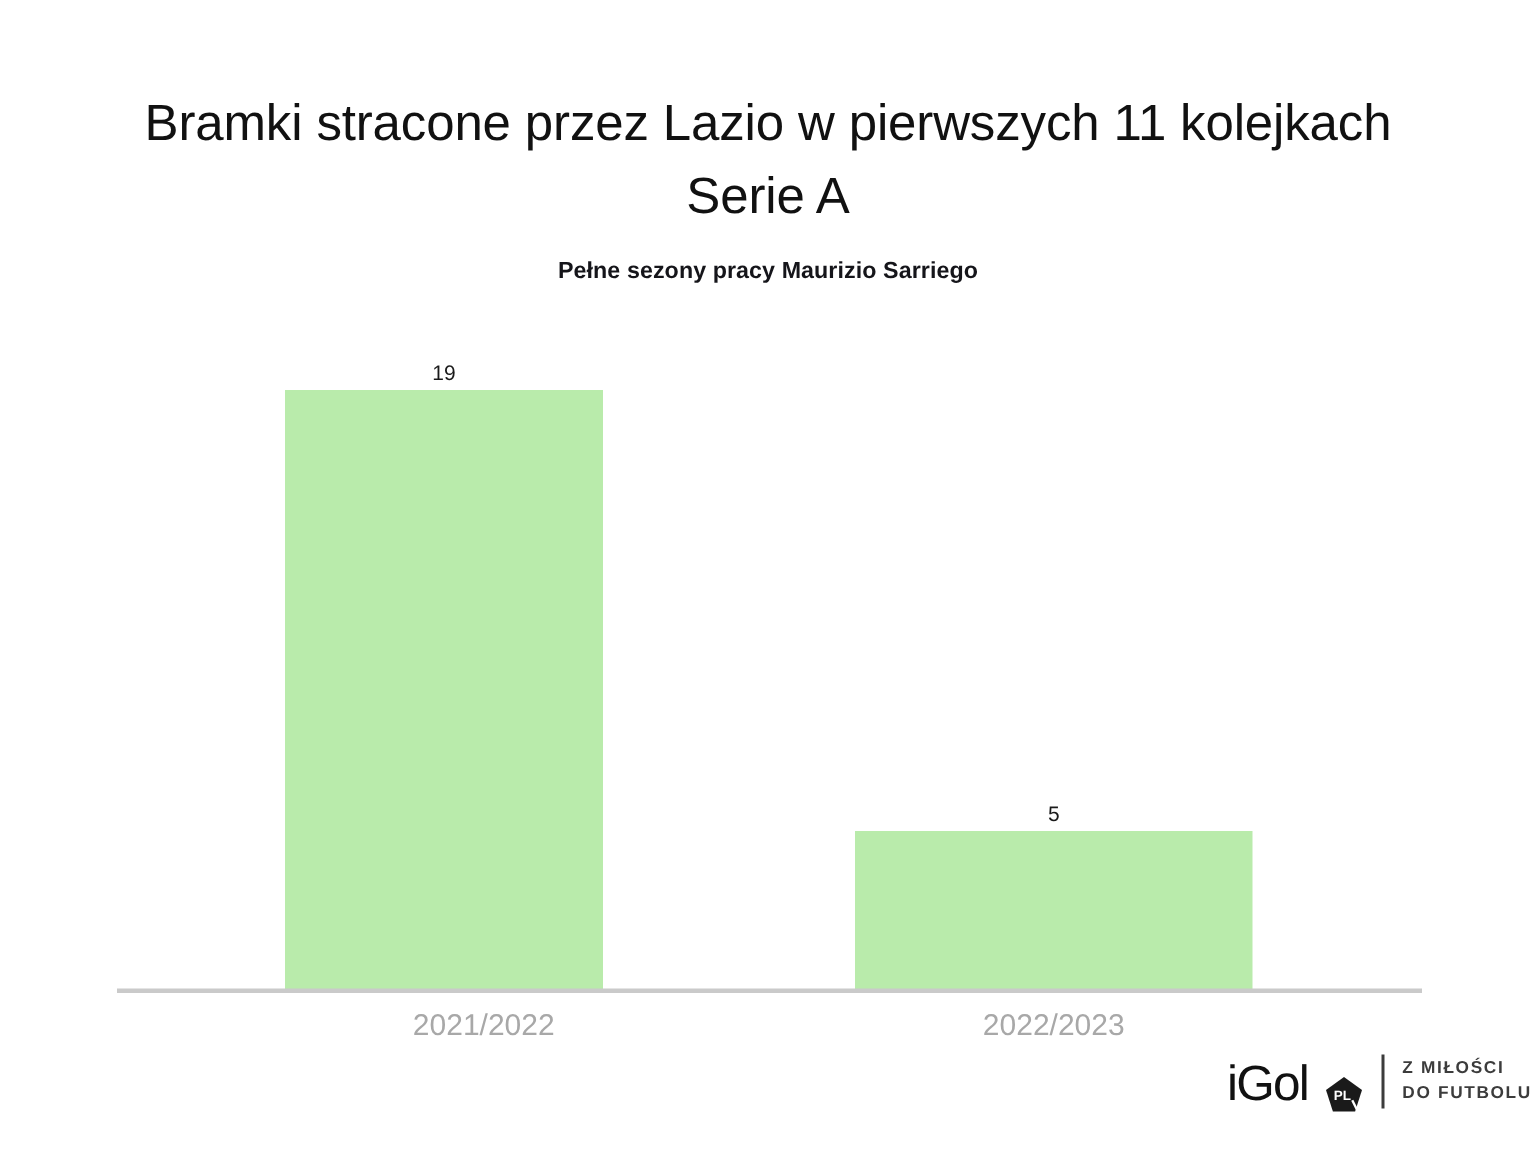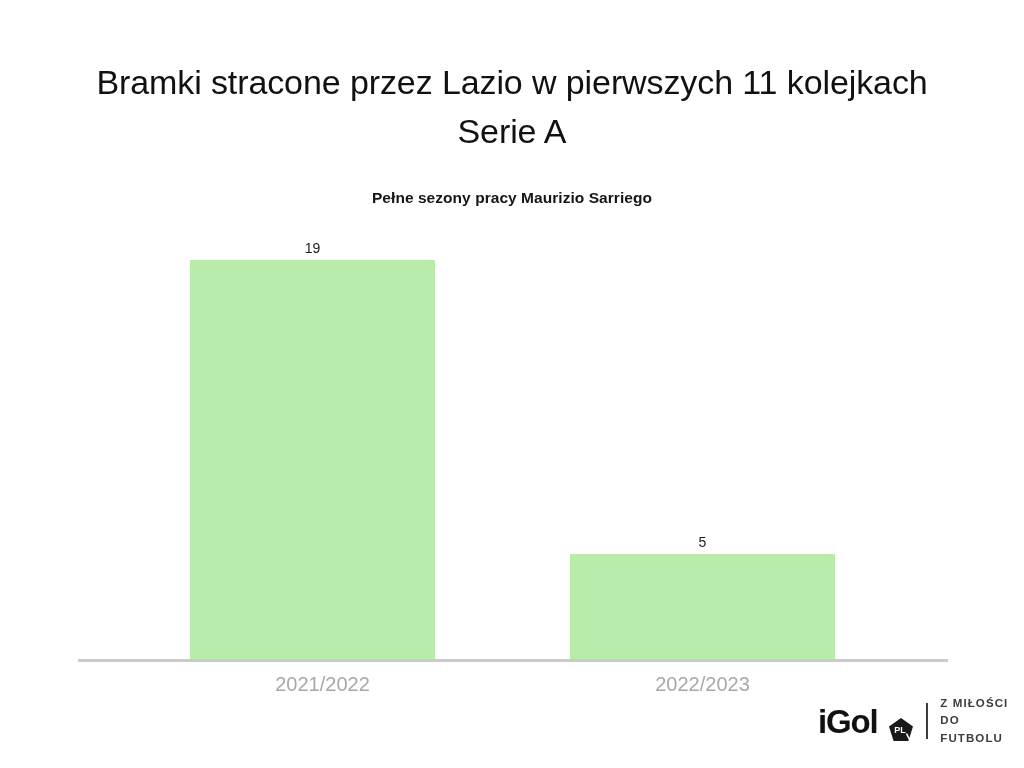--- a/index.html
+++ b/index.html
@@ -42,21 +42,20 @@
   .chart-subtitle {
     position: absolute;
     left: 62px;
     top: 172px;
     width: 900px;
     text-align: center;
     font-size: 15.5px;
     font-weight: bold;
     color: #15151a;
     letter-spacing: 0.05px;
-    margin-top: 17px;
   }
 
   
   .plot-area {
     position: absolute;
     left: 78px;
     top: 210px;
     width: 870px;
     height: 450px;
   }
@@ -120,21 +119,21 @@
   .logo {
     position: absolute;
     left: 818px;
     top: 698px;
     display: flex;
     align-items: center;
     height: 46px;
   }
   .logo-word {
     font-size: 33px;
-    font-weight: bold;
+    font-weight: normal;
     color: #111111;
     letter-spacing: -1.2px;
     line-height: 1;
   }
   .logo-badge {
     position: relative;
     width: 26px;
     height: 26px;
     margin-left: 11px;
     align-self: flex-end;
@@ -162,21 +161,21 @@
 
   <div class="title-block">
     <div class="chart-title">Bramki stracone przez Lazio w pierwszych 11 kolejkach Serie A</div>
   </div>
 
   <div class="chart-subtitle">Pełne sezony pracy Maurizio Sarriego</div>
 
   <div class="plot-area">
     <div class="bars-layer">
 
-      <div class="bar-group" style="left:112px; width:212px; height:100%;padding-left:33px;">
+      <div class="bar-group" style="left:112px; width:212px; height:100%;">
         <div class="bar-value" style="bottom:404px;">19</div>
         <div class="bar-rect" style="height:400px;"></div>
       </div>
 
       <div class="bar-group" style="left:492px; width:265px; height:100%;">
         <div class="bar-value" style="bottom:110px;">5</div>
         <div class="bar-rect" style="height:106px;"></div>
       </div>
 
     </div>

